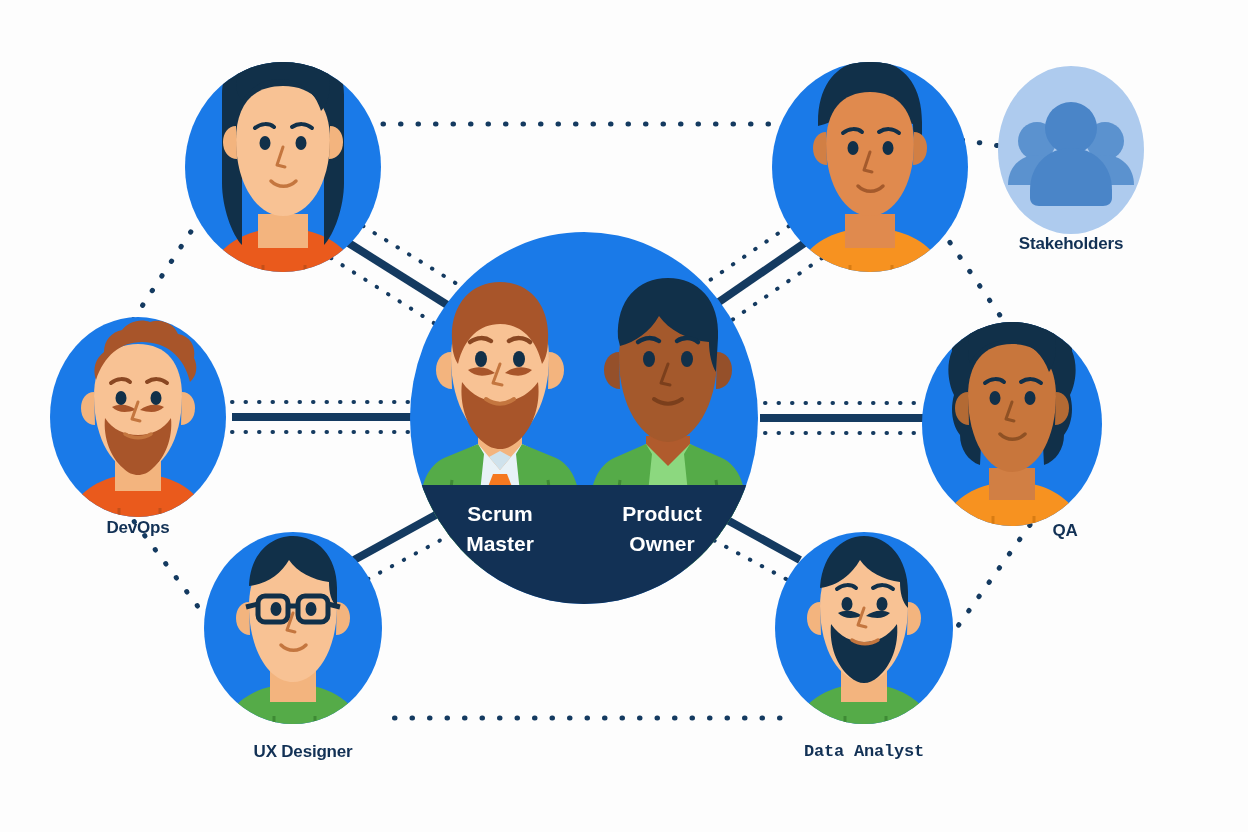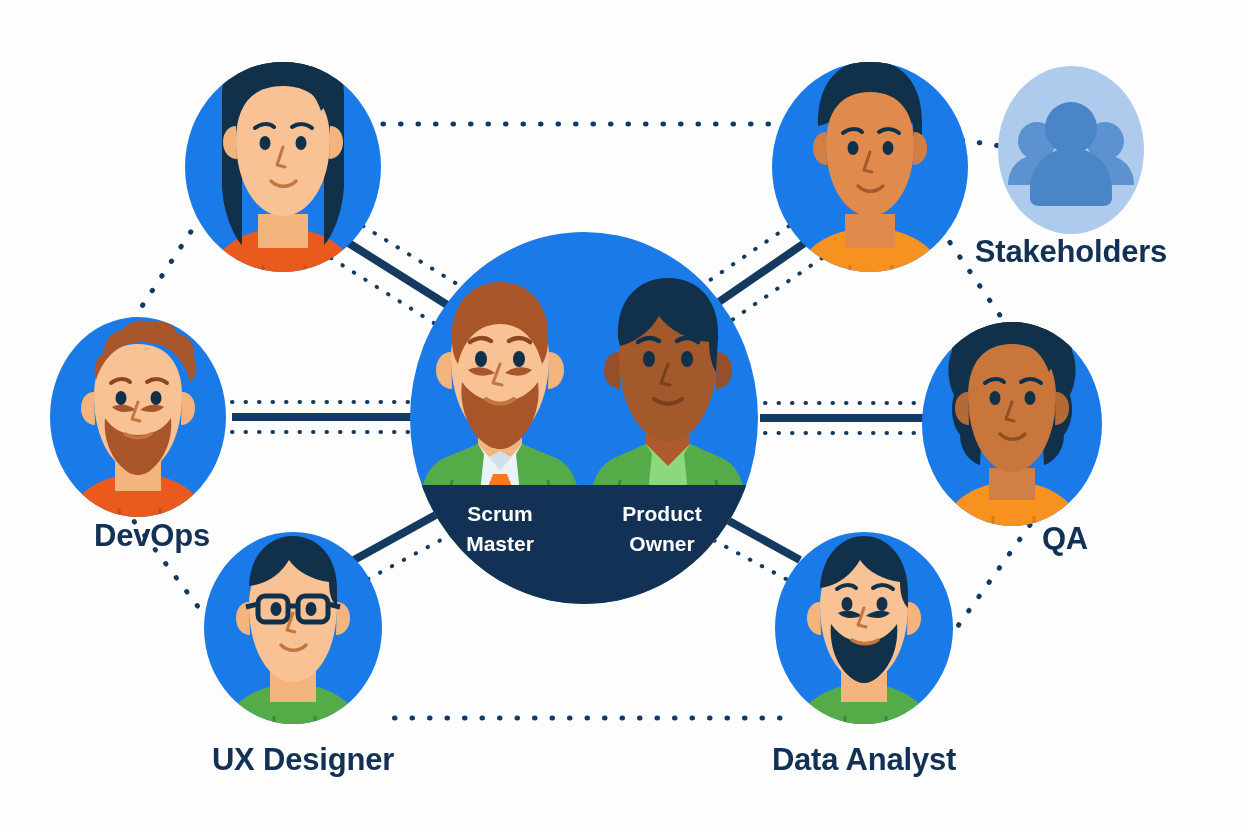--- a/index.html
+++ b/index.html
@@ -12,21 +12,21 @@
   svg.layer{position:absolute;left:0;top:0;width:1248px;height:832px;}
   .lbl{
     position:absolute;
     color:#123155;
     font-weight:bold;
     white-space:nowrap;
     letter-spacing:-0.2px;
     transform:translate(-50%,0);
     text-align:center;
   }
-  .lbl-node{font-size:31px;}
+  .lbl-node{font-size:17px;}
   .lbl-center{font-size:33px;}
   .role-txt{
     fill:#ffffff;font-size:21px;font-weight:bold;
     font-family:"Liberation Sans","DejaVu Sans",sans-serif;
     text-anchor:middle;
   }
 </style>
 </head>
 <body>
 
@@ -296,18 +296,18 @@
       </g>
 
       <text class="role-txt" x="500" y="521">Scrum</text>
       <text class="role-txt" x="500" y="551">Master</text>
       <text class="role-txt" x="662" y="521">Product</text>
       <text class="role-txt" x="662" y="551">Owner</text>
     </g>
   </svg>
 
   <div class="lbl lbl-node" style="left:1071px;top:234px;">Stakeholders</div>
-  <div class="lbl lbl-node" style="left:152px;top:518px;">DevOps</div>
+  <div class="lbl lbl-node" style="left:138px;top:518px;">DevOps</div>
   <div class="lbl lbl-node" style="left:1065px;top:521px;">QA</div>
   <div class="lbl lbl-node" style="left:293px;top:742px;margin-left:10px;">UX Designer</div>
-  <div class="lbl lbl-node" style="left:864px;top:742px;">Data Analyst</div>
+  <div class="lbl lbl-node" style="left:864px;top:742px;font-family:Liberation Mono, monospace;">Data Analyst</div>
 
 </div>
 
 </body></html>

